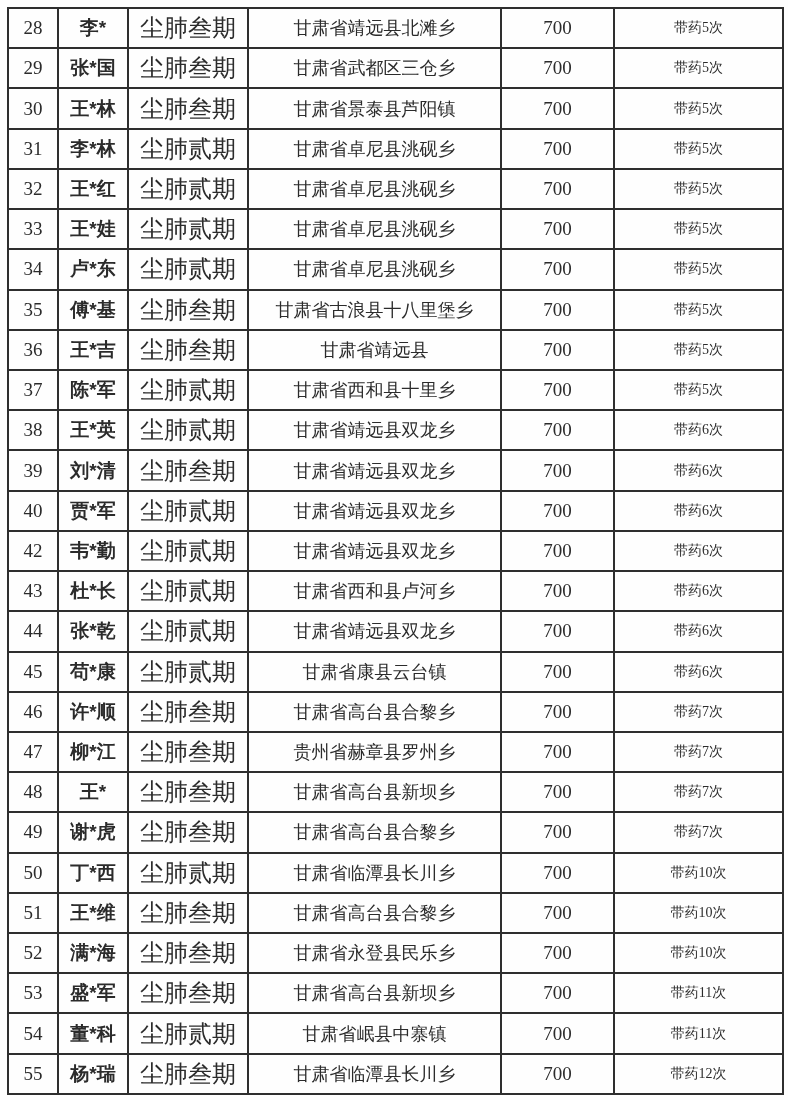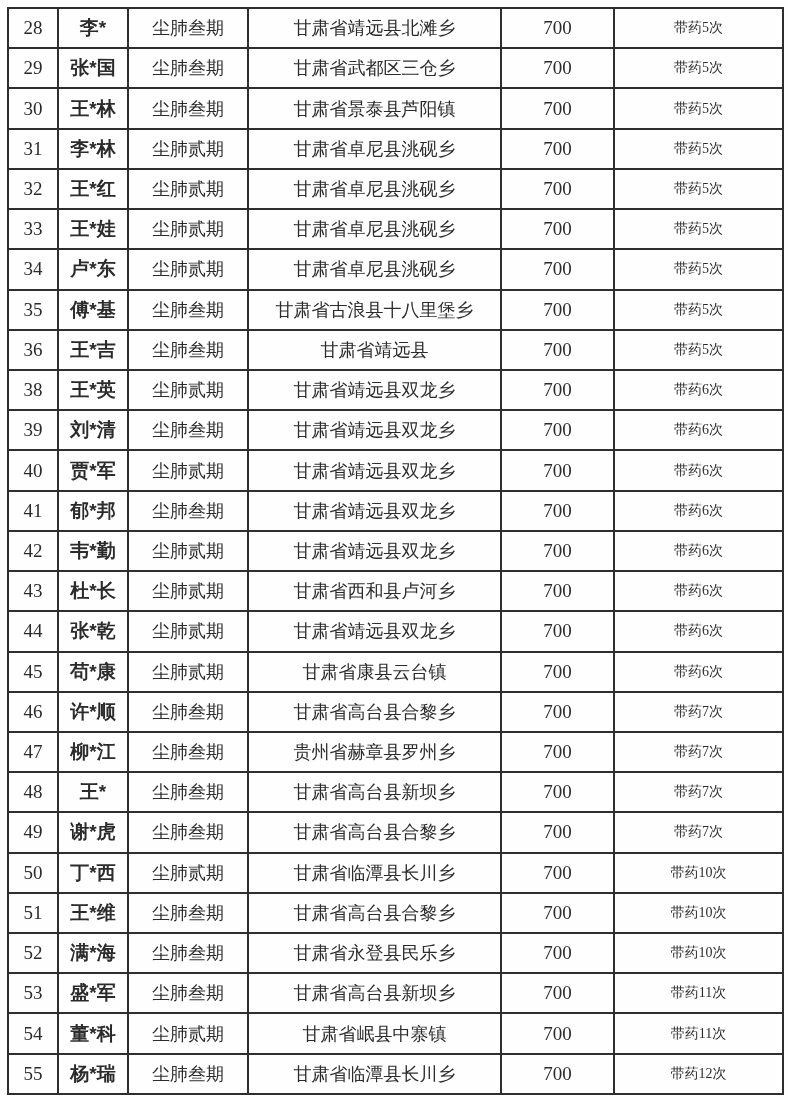--- a/index.html
+++ b/index.html
@@ -39,21 +39,21 @@
     font-size: 19px;
     color: #222222;
   }
   td.c-name {
     font-family: "Liberation Sans", "DejaVu Sans", sans-serif;
     font-weight: 700;
     font-size: 19px;
     color: #161616;
   }
   td.c-stage {
-    font-size: 18px;
+    font-size: 24px;
     color: #3d3d3d;
   }
   td.c-addr {
     font-size: 18px;
     color: #333333;
     margin-top: 32px;
   }
   td.c-amt {
     font-size: 19px;
     color: #222222;
@@ -143,47 +143,47 @@
   </tr>
         <tr>
     <td class="c-no">36</td>
     <td class="c-name">王*吉</td>
     <td class="c-stage">尘肺叁期</td>
     <td class="c-addr">甘肃省靖远县</td>
     <td class="c-amt">700</td>
     <td class="c-med">带药5次</td>
   </tr>
         <tr>
+    <td class="c-no">37</td>
+    <td class="c-name">陈*军</td>
+    <td class="c-stage">尘肺贰期</td>
+    <td class="c-addr">甘肃省西和县十里乡</td>
+    <td class="c-amt">700</td>
+    <td class="c-med">带药5次</td>
+  </tr>
+        <tr>
     <td class="c-no">38</td>
     <td class="c-name">王*英</td>
     <td class="c-stage">尘肺贰期</td>
     <td class="c-addr">甘肃省靖远县双龙乡</td>
     <td class="c-amt">700</td>
     <td class="c-med">带药6次</td>
   </tr>
         <tr>
     <td class="c-no">39</td>
     <td class="c-name">刘*清</td>
     <td class="c-stage">尘肺叁期</td>
     <td class="c-addr">甘肃省靖远县双龙乡</td>
     <td class="c-amt">700</td>
     <td class="c-med">带药6次</td>
   </tr>
         <tr>
     <td class="c-no">40</td>
     <td class="c-name">贾*军</td>
     <td class="c-stage">尘肺贰期</td>
-    <td class="c-addr">甘肃省靖远县双龙乡</td>
-    <td class="c-amt">700</td>
-    <td class="c-med">带药6次</td>
-  </tr>
-        <tr>
-    <td class="c-no">41</td>
-    <td class="c-name">郁*邦</td>
-    <td class="c-stage">尘肺叁期</td>
     <td class="c-addr">甘肃省靖远县双龙乡</td>
     <td class="c-amt">700</td>
     <td class="c-med">带药6次</td>
   </tr>
         <tr>
     <td class="c-no">42</td>
     <td class="c-name">韦*勤</td>
     <td class="c-stage">尘肺贰期</td>
     <td class="c-addr">甘肃省靖远县双龙乡</td>
     <td class="c-amt">700</td>

